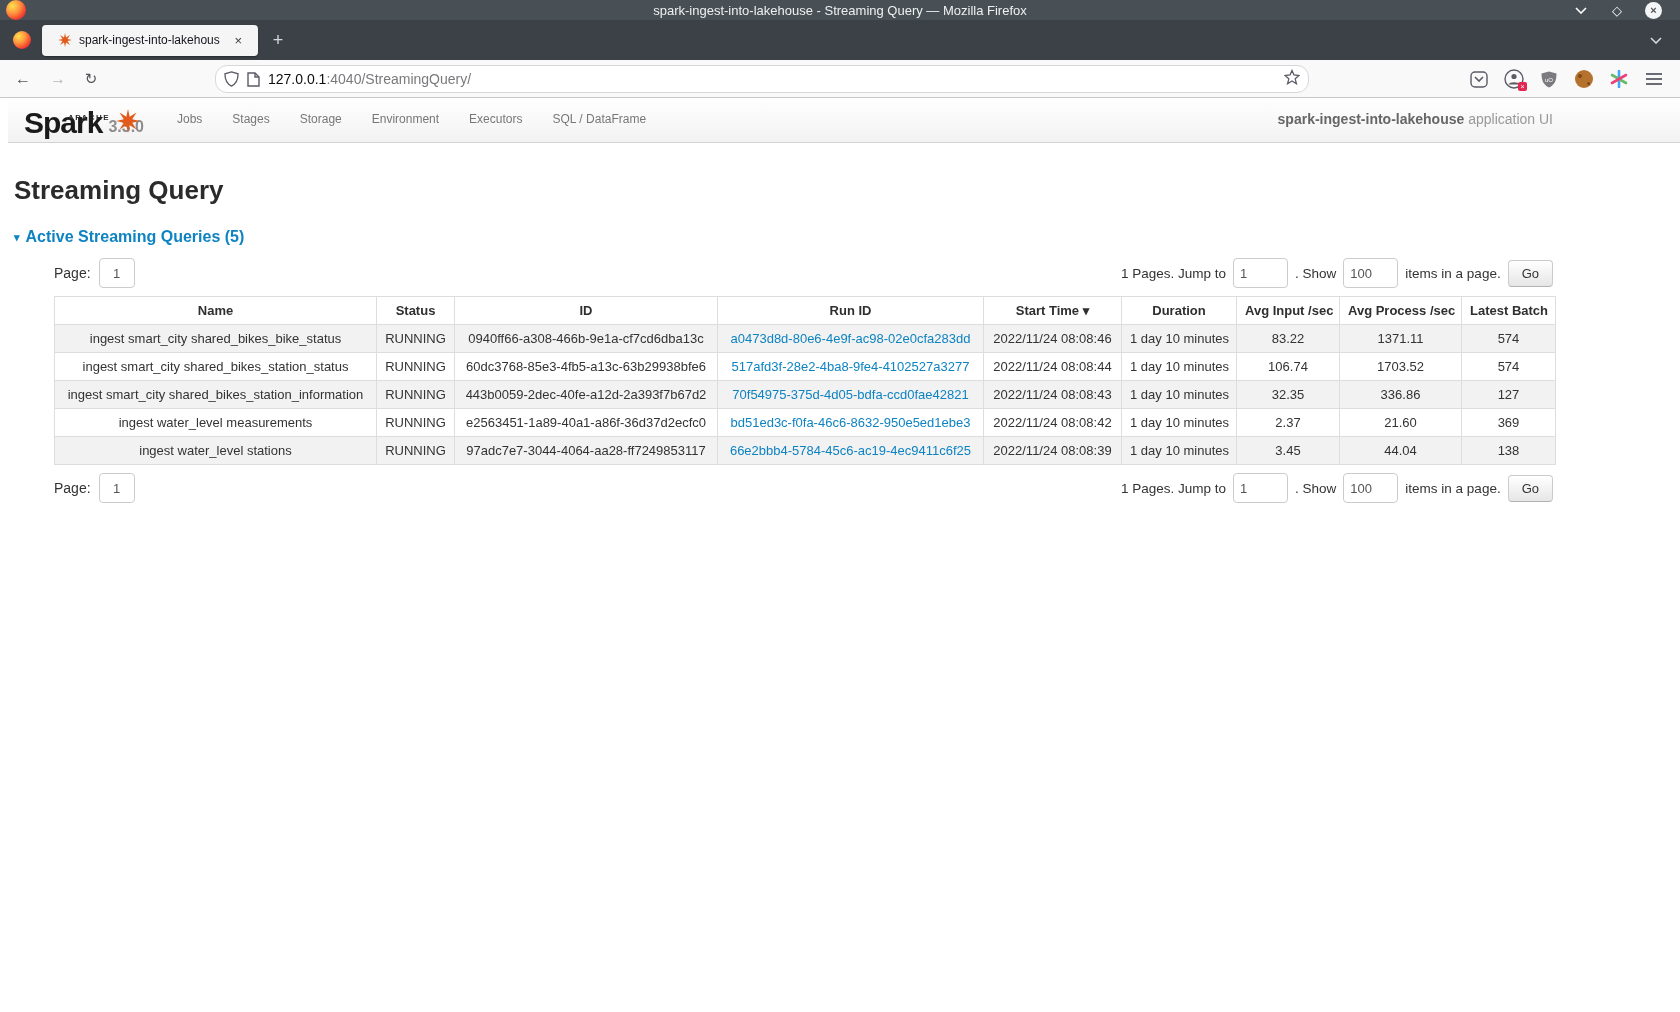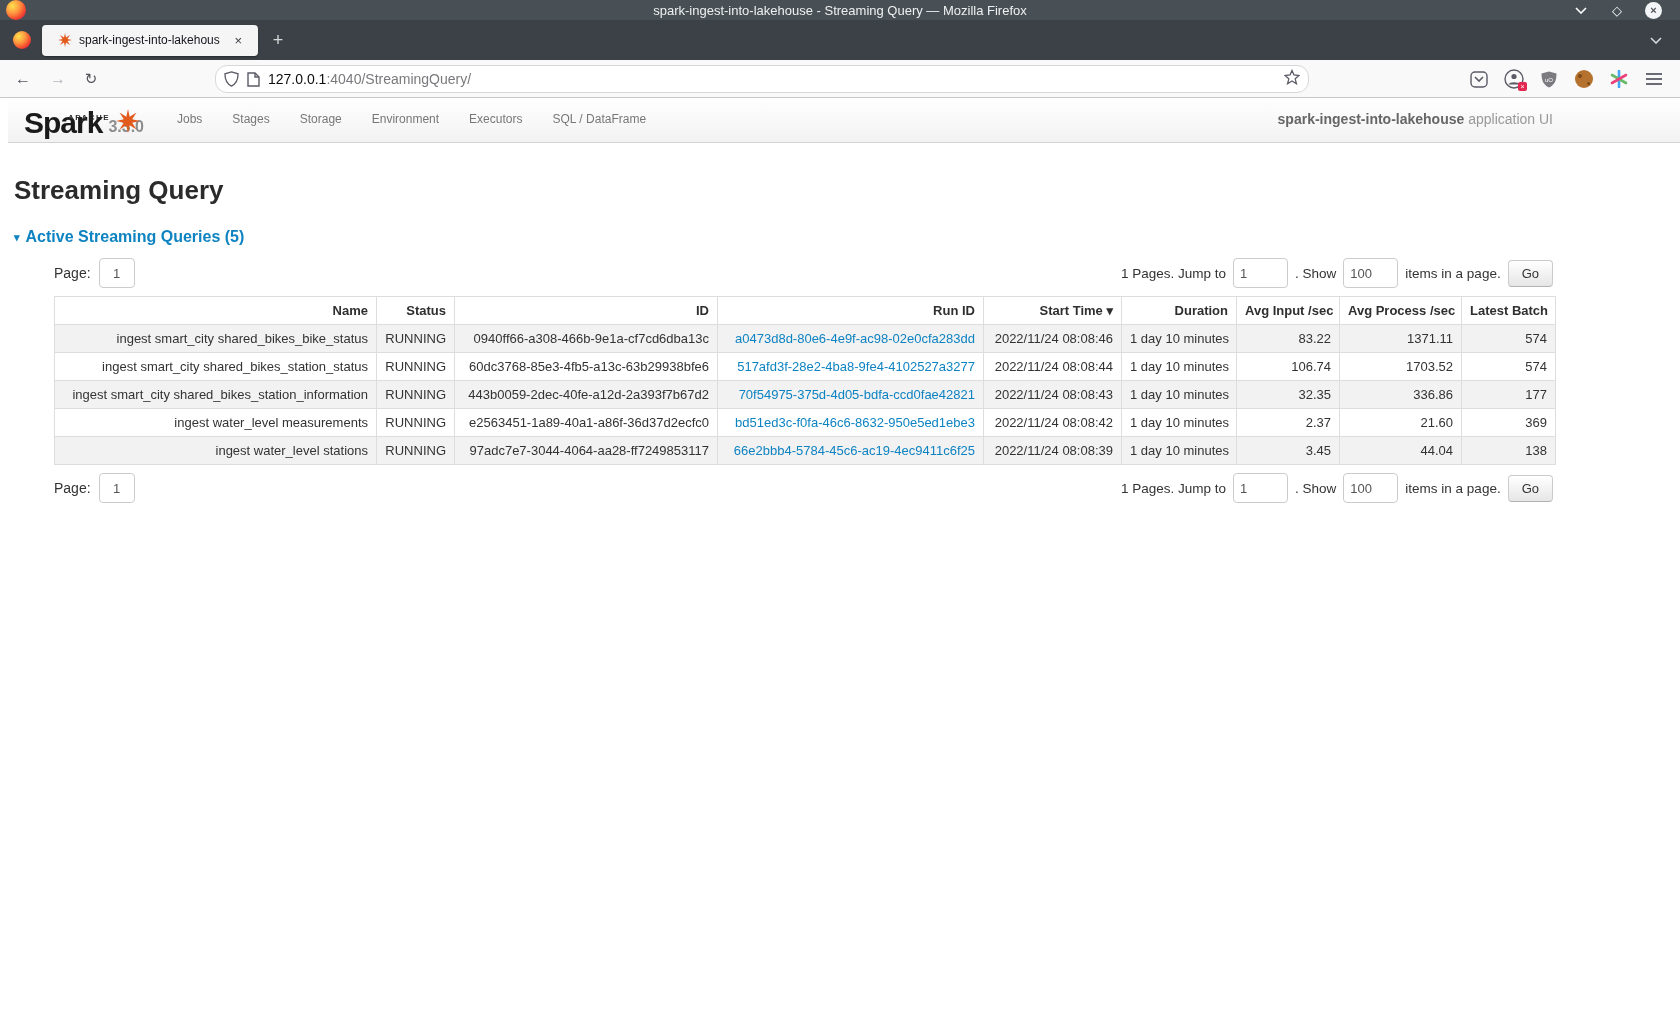--- a/index.html
+++ b/index.html
@@ -82,21 +82,21 @@
               padding:0 6px; font-family:"Liberation Sans",sans-serif; }
   .pg-input.small { width:36px; text-align:center; }
   .pg-input.mid { width:55px; }
   .go-btn { height:27px; padding:0 13px; font-size:13px; color:#333; border:1px solid #ccc;
             border-bottom-color:#b3b3b3; border-radius:4px;
             background:linear-gradient(#ffffff,#e6e6e6); cursor:pointer;
             font-family:"Liberation Sans",sans-serif; }
 
   table.query-table { width:100%; border-collapse:collapse; table-layout:fixed; margin-top:4px; }
   .query-table th, .query-table td { border:1px solid #ddd; padding:5px 8px; font-size:13px;
-            text-align:right; color:#333; white-space:nowrap; overflow:hidden; height:28px; }
+            text-align:center; color:#333; white-space:nowrap; overflow:hidden; height:28px; }
   .query-table th { font-weight:bold; color:#2f2f2f; }
   .query-table tbody tr:nth-child(odd) { background:#f2f2f2; }
   .query-table a { color:#0e83c2; text-decoration:none; }
   .bottom-pager { margin-top:8px; }
 </style>
 </head>
 <body>
 
 <div class="titlebar">
   <div class="fx-logo"></div>
@@ -294,21 +294,21 @@
           </tr>
           <tr>
             <td>ingest smart_city shared_bikes_station_information</td>
             <td>RUNNING</td>
             <td>443b0059-2dec-40fe-a12d-2a393f7b67d2</td>
             <td><a href="#">70f54975-375d-4d05-bdfa-ccd0fae42821</a></td>
             <td>2022/11/24 08:08:43</td>
             <td>1 day 10 minutes</td>
             <td>32.35</td>
             <td>336.86</td>
-            <td>177</td>
+            <td>127</td>
           </tr>
           <tr>
             <td>ingest water_level measurements</td>
             <td>RUNNING</td>
             <td>e2563451-1a89-40a1-a86f-36d37d2ecfc0</td>
             <td><a href="#">bd51ed3c-f0fa-46c6-8632-950e5ed1ebe3</a></td>
             <td>2022/11/24 08:08:42</td>
             <td>1 day 10 minutes</td>
             <td>2.37</td>
             <td>21.60</td>

